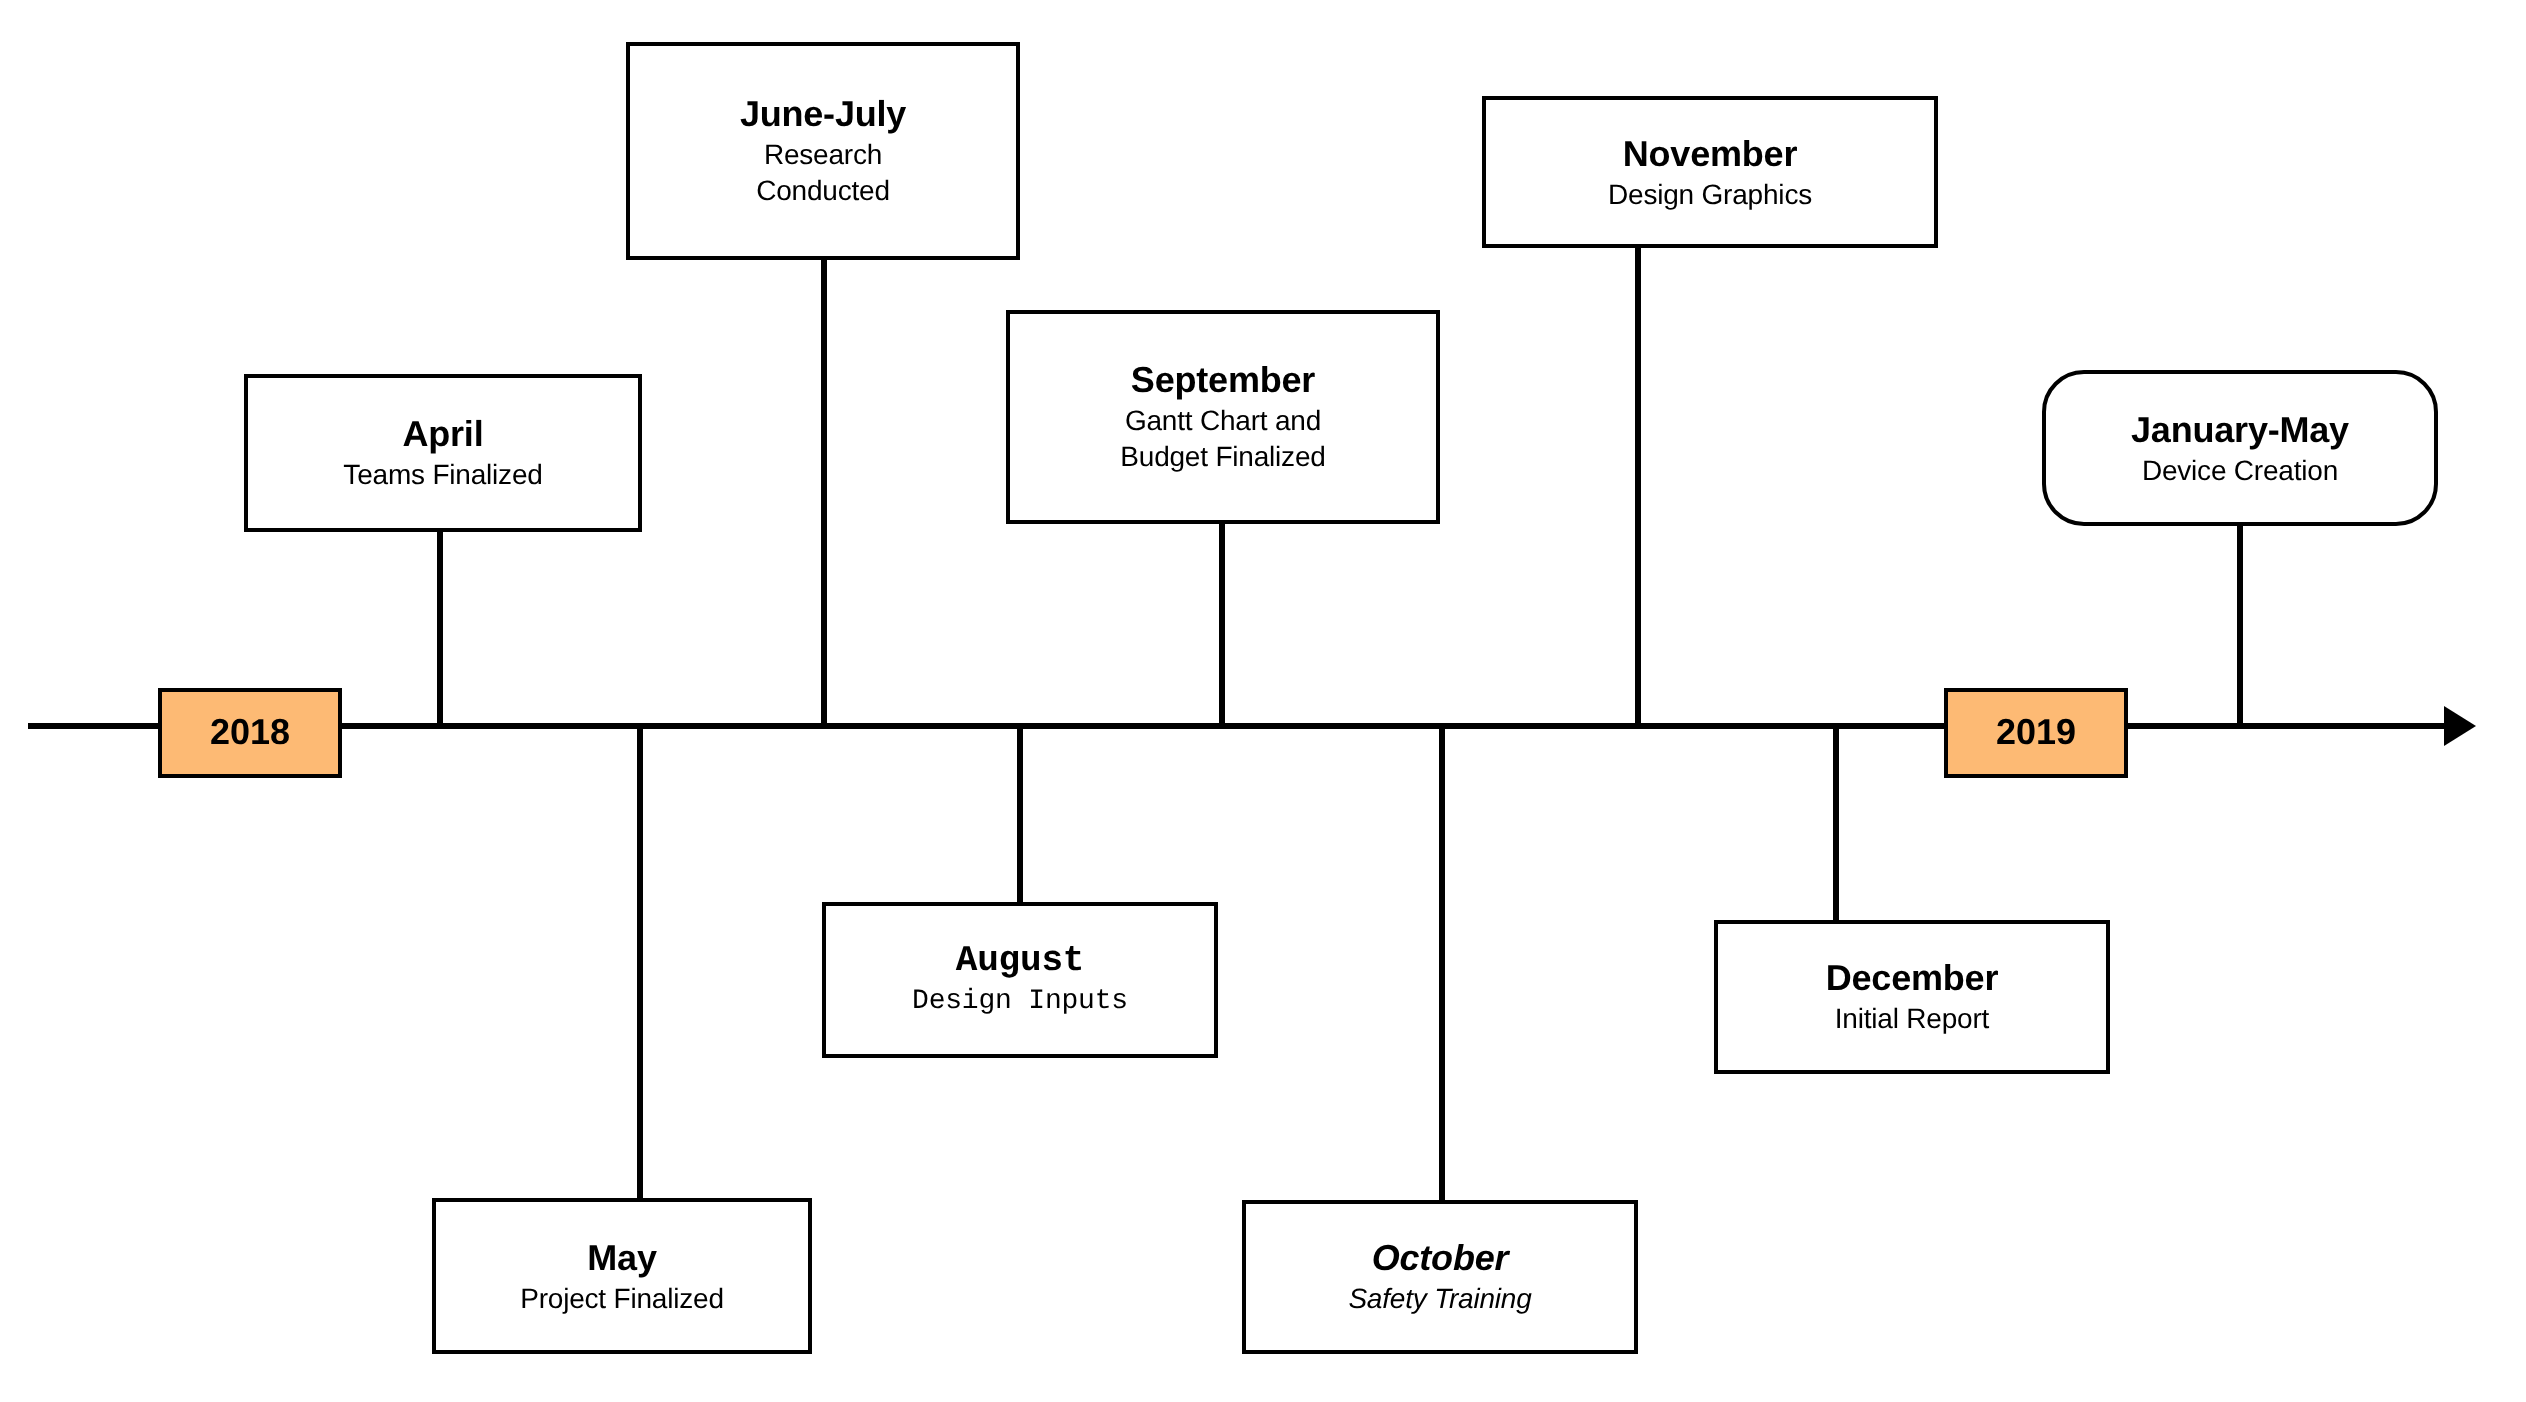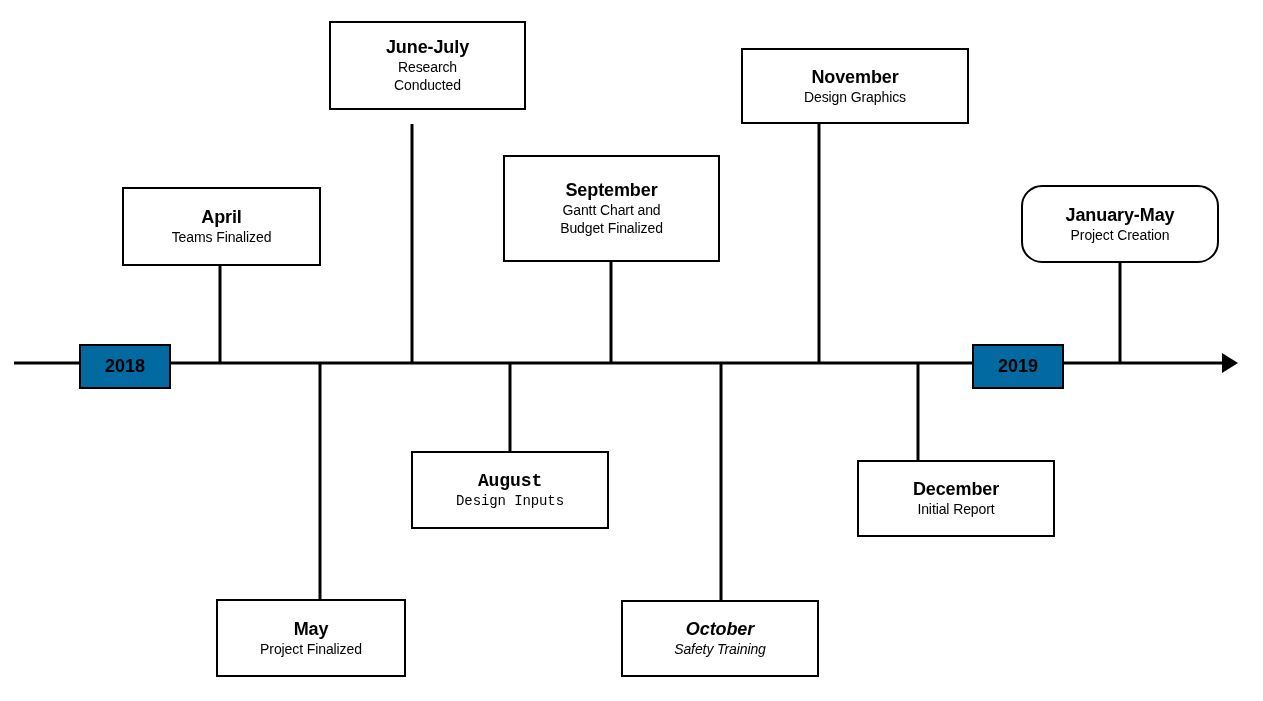--- a/index.html
+++ b/index.html
@@ -42,21 +42,21 @@
   }
   .event-desc {
     font-weight: normal;
     font-size: 14px;
     letter-spacing: -0.1px;
   }
   .year-box {
     position: absolute;
     box-sizing: border-box;
     border: 2px solid #000000;
-    background: #0369a1;
+    background: #fdba74;
     display: flex;
     align-items: center;
     justify-content: center;
     font-weight: bold;
     font-size: 18px;
     color: #000000;
   }
 </style>
 </head>
 <body>
@@ -92,21 +92,21 @@
   <div class="event-box" style="left:122px; top:187px; width:199px; height:79px;">
     <div class="event-period">April</div>
     <div class="event-desc">Teams Finalized</div>
   </div>
 
   <div class="event-box" style="left:216px; top:599px; width:190px; height:78px;">
     <div class="event-period">May</div>
     <div class="event-desc">Project Finalized</div>
   </div>
 
-  <div class="event-box" style="left:329px; top:21px; width:197px; height:89px;">
+  <div class="event-box" style="left:313px; top:21px; width:197px; height:109px;">
     <div class="event-period">June-July</div>
     <div class="event-desc">Research</div>
     <div class="event-desc">Conducted</div>
   </div>
 
   <div class="event-box" style="left:411px; top:451px; width:198px; height:78px;font-family:Liberation Mono, monospace;">
     <div class="event-period">August</div>
     <div class="event-desc">Design Inputs</div>
   </div>
 
@@ -126,16 +126,16 @@
     <div class="event-desc">Design Graphics</div>
   </div>
 
   <div class="event-box" style="left:857px; top:460px; width:198px; height:77px;">
     <div class="event-period">December</div>
     <div class="event-desc">Initial Report</div>
   </div>
 
   <div class="event-box" style="left:1021px; top:185px; width:198px; height:78px;border-radius:21px;">
     <div class="event-period">January-May</div>
-    <div class="event-desc">Project Creation</div>
+    <div class="event-desc">Device Creation</div>
   </div>
 
 </div>
 
 </body></html>

